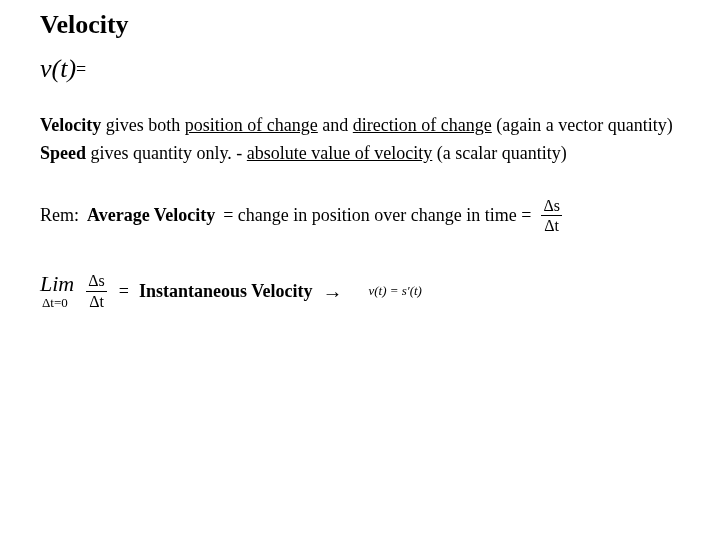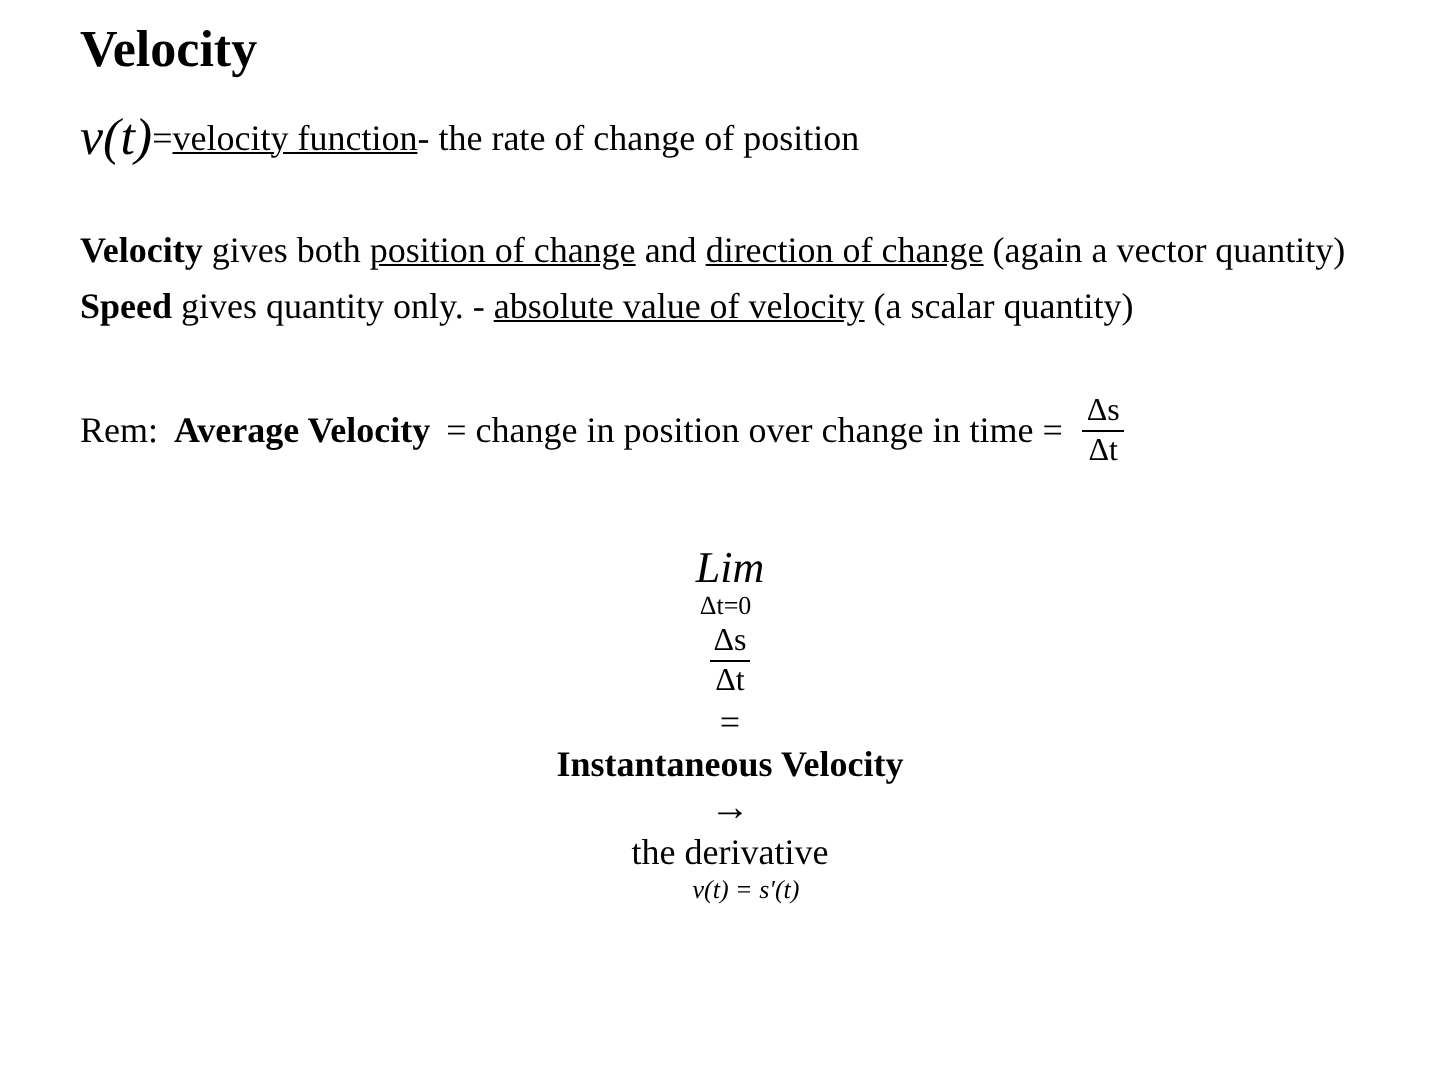--- a/index.html
+++ b/index.html
@@ -73,41 +73,38 @@
       padding: 0 2px;
     }
 
     .fraction .den {
       padding: 0 2px;
     }
 
     .lim-row {
       display: flex;
       align-items: center;
+      gap: 10px;
       font-size: 18px;
-      flex-direction: column;
     }
 
     .arrow {
       font-size: 20px;
     }
   </style>
 </head>
 <body>
 
 <div class="page-title">
   <span>Velocity</span>
 </div>
 
 <div class="vt-row">
   <span class="vt-symbol">v(t)</span>
   <span class="vt-definition">=</span>
-  <span class="vt-definition">
-    <span class="underline">velocity function</span><span>- the rate of change of position</span>
-  </span>
 </div>
 
 <div class="para1">
   <span class="bold">Velocity</span><span> gives both </span><span class="underline">position of change</span><span> and </span><span class="underline">direction of change</span><span> (again a vector quantity)    </span><span class="bold">Speed</span><span>  gives quantity only.  -  </span><span class="underline">absolute value of velocity</span><span>  (a scalar quantity)</span>
 </div>
 
 <div class="rem-row">
   <span>Rem:  </span>
   <span class="bold">Average Velocity</span>
   <span> = change in position over change in time =</span>
@@ -127,15 +124,14 @@
   </div>
 
   <span class="fraction">
     <span class="num">Δs</span>
     <span class="den">Δt</span>
   </span>
 
   <span>=  </span>
   <span class="bold">Instantaneous Velocity</span>
   <span class="arrow">→</span>
-  <span> the derivative</span>
   <span style="font-style:italic; font-size:13px; margin-left:16px;">v(t) = s′(t)</span>
 </div>
 
 </body></html>

